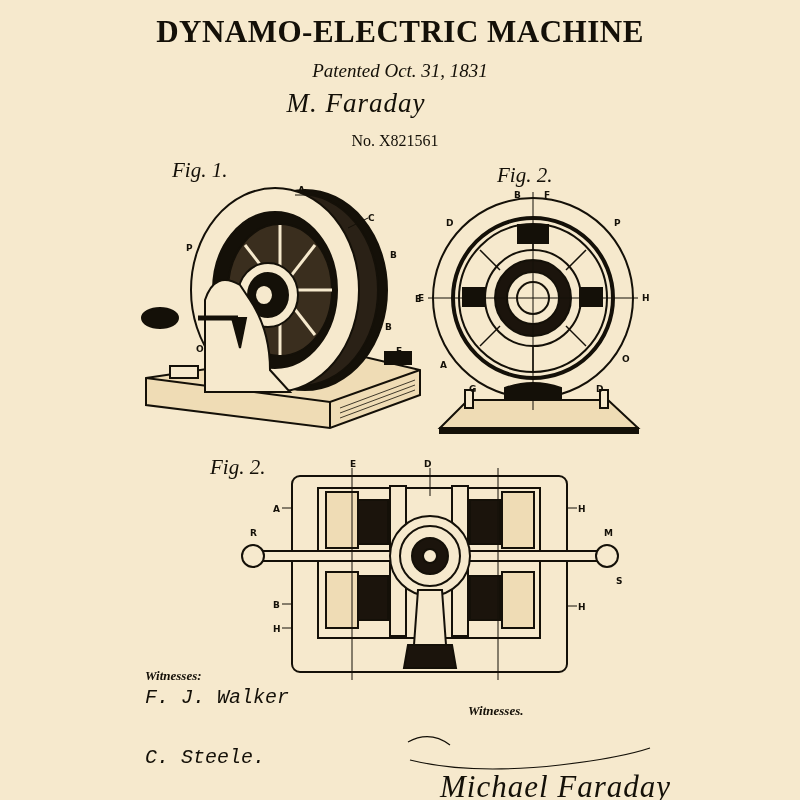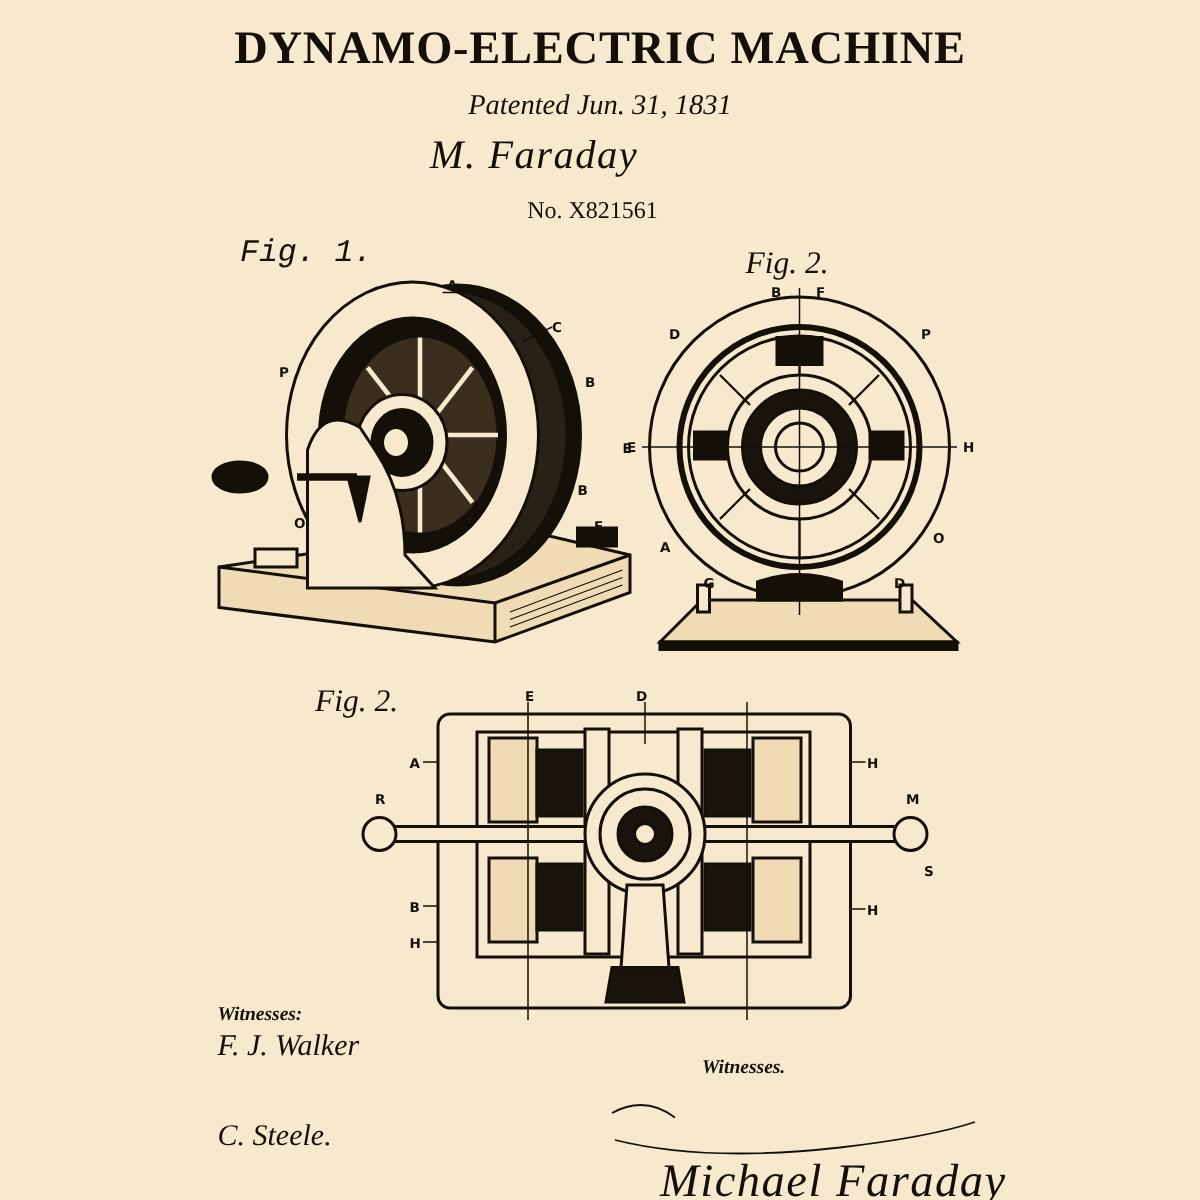--- a/index.html
+++ b/index.html
@@ -33,21 +33,21 @@
     .fig-label {
       font-family: "Liberation Serif", "DejaVu Serif", serif;
       font-style: italic; font-size: 21px;
     }
     .witness-head {
       left: 145px; top: 668px;
       font-family: "Liberation Serif", "DejaVu Serif", serif;
       font-style: italic; font-weight: bold; font-size: 13px; text-align: right;
     }
     .witness {
-      font-family: Liberation Serif, serif;
+      font-family: Liberation Mono, monospace;
       font-style: italic; font-size: 20px;
     }
     .inventor-head {
       left: 468px; top: 703px;
       font-family: "Liberation Serif", "DejaVu Serif", serif;
       font-style: italic; font-weight: bold; font-size: 13px;
     }
     .inventor-sig {
       left: 440px; top: 722px;
       font-family: "Liberation Serif", "DejaVu Serif", serif;
@@ -55,25 +55,25 @@
     }
     .letter {
       font-family: "DejaVu Sans", sans-serif; font-weight: bold; font-size: 9px;
     }
     svg { position: absolute; overflow: visible; }
   </style>
 </head>
 <body>
 
 <div class="abs title">DYNAMO-ELECTRIC MACHINE</div>
-<div class="abs subtitle">Patented Jun. 31, 1831</div>
+<div class="abs subtitle">Patented Oct. 31, 1831</div>
 <div class="abs signature-top">M. Faraday</div>
 <div class="abs patent-no">No. X821561</div>
 
-<div class="abs fig-label" style="left:160px; top:158px;font-family:Liberation Mono, monospace;">Fig. 1.</div>
+<div class="abs fig-label" style="left:172px; top:158px;">Fig. 1.</div>
 <div class="abs fig-label" style="left:497px; top:163px;">Fig. 2.</div>
 <div class="abs fig-label" style="left:210px; top:455px;">Fig. 2.</div>
 
 <div class="abs" style="left:0;top:0;width:800px;height:800px;">
   <svg width="800" height="800" viewBox="0 0 800 800">
     <g stroke="#141008" fill="none" stroke-width="2">
 
       <polygon points="146,378 335,350 420,370 420,395 330,428 146,405" fill="#efdcb5"></polygon>
       <polyline points="146,378 330,402 420,370"></polyline>
       <line x1="330" y1="402" x2="330" y2="428"></line>

